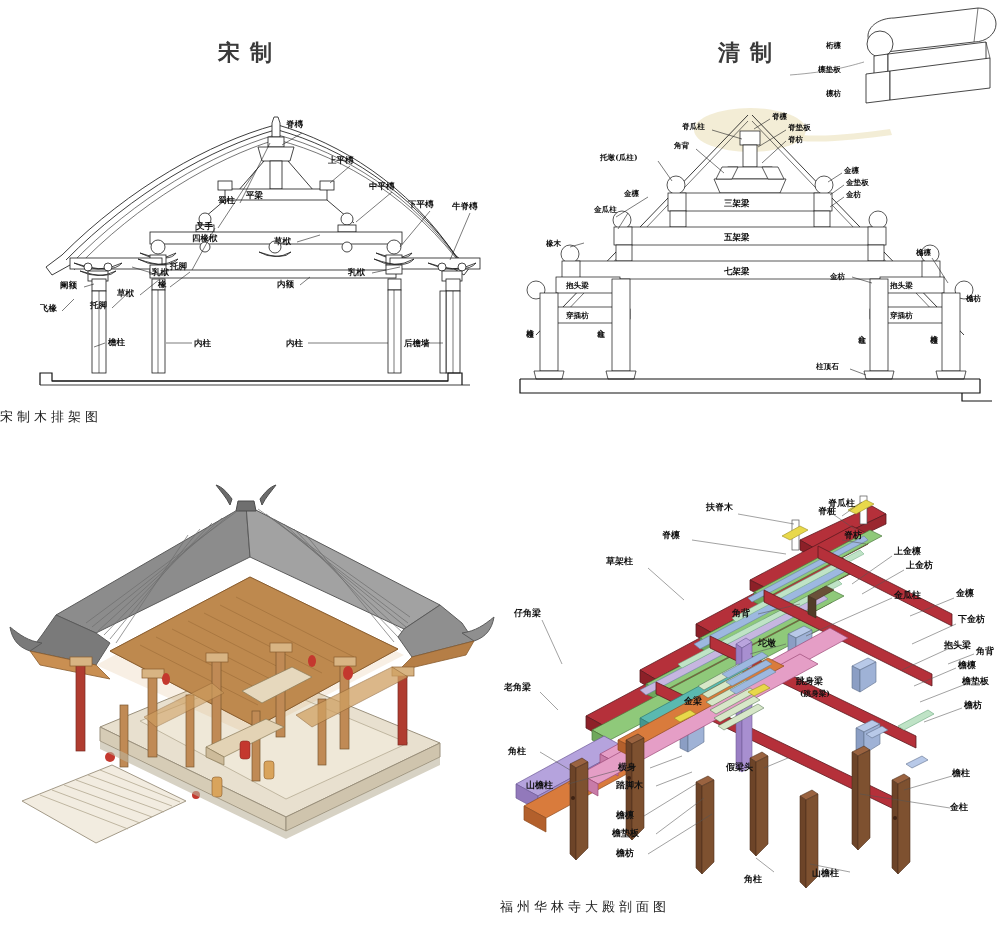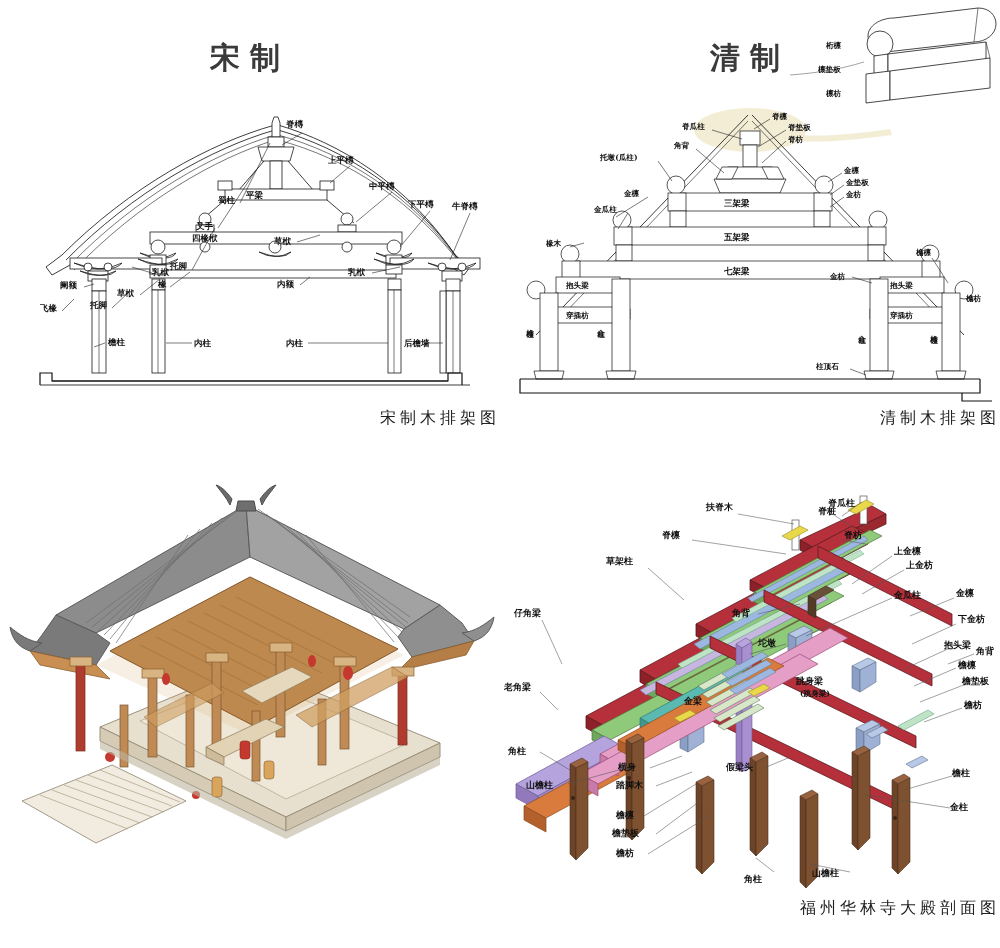--- a/index.html
+++ b/index.html
@@ -1,21 +1,21 @@
 <!DOCTYPE html>
 <html><head>
 <meta charset="utf-8">
 <style>
   html,body{margin:0;padding:0;background:#ffffff;}
   body{width:1000px;height:948px;font-family:"DejaVu Sans","Liberation Sans",sans-serif;color:#1a1a1a;overflow:hidden;position:relative;}
   .page{position:relative;width:1000px;height:948px;background:#fff;}
 
   .panel{position:absolute;}
-  .title{position:absolute;font-family:"DejaVu Serif","Liberation Serif",serif;font-weight:700;font-size:30px;letter-spacing:10px;color:#3a3a3a;text-align:center;}
-  .caption{position:absolute;font-family:Liberation Serif, serif;font-size:16px;letter-spacing:4px;color:#222;text-align:right;white-space:nowrap;}
+  .title{position:absolute;font-family:"DejaVu Serif","Liberation Serif",serif;font-weight:700;font-size:22px;letter-spacing:10px;color:#3a3a3a;text-align:center;}
+  .caption{position:absolute;font-family:Liberation Serif, serif;font-size:13px;letter-spacing:4px;color:#222;text-align:left;white-space:nowrap;}
 
   svg{display:block;}
   .lbl{font-family:"DejaVu Serif","Liberation Serif",serif;font-size:8.5px;fill:#111;font-weight:700;}
   .lbl-s{font-family:"DejaVu Serif","Liberation Serif",serif;font-size:7.6px;fill:#111;font-weight:700;}
   .lbl-3d{font-family:"DejaVu Serif","Liberation Serif",serif;font-size:9px;fill:#111;font-weight:700;}
   .ldr{stroke:#222;stroke-width:.6;fill:none;}
   .ldr-w{stroke:#555;stroke-width:.55;fill:none;}
   .ln{stroke:#1b1b1b;stroke-width:.85;fill:none;}
   .ln-t{stroke:#1b1b1b;stroke-width:.6;fill:none;}
   .fillw{fill:#fff;stroke:#1b1b1b;stroke-width:.8;}
@@ -355,21 +355,20 @@
       <path class="fillw" d="M76 74 L100 71 L100 100 L76 103 Z"></path>
       <path class="fillw" d="M100 71 L200 58 L200 88 L100 100 Z"></path>
       <path class="ln-t" d="M196 42 L 200 58"></path>
       <path class="ln-t" d="M184 42 L 188 8"></path>
 
       <text class="lbl-s" x="36" y="48">桁檩</text>
       <text class="lbl-s" x="28" y="72">檩垫板</text>
       <text class="lbl-s" x="36" y="96">檩枋</text>
     </svg>
 
-    <div class="caption" style="left:0;top:408px;width:500px;">清制木排架图</div>
   </div>
 
   <div class="panel" style="left:0;top:455px;width:500px;height:493px;">
     <svg width="500" height="420" viewBox="0 0 500 420" style="position:absolute;left:0;top:10px">
 
       <polygon points="100,262 250,200 440,278 286,352" fill="#e8e0cf" stroke="#9a907c" stroke-width="1"></polygon>
       <polygon points="100,262 100,276 286,366 286,352" fill="#d6ccb6" stroke="#9a907c" stroke-width="1"></polygon>
       <polygon points="286,352 286,366 440,292 440,278" fill="#cfc4ad" stroke="#9a907c" stroke-width="1"></polygon>
 
       <polygon points="140,256 250,212 408,278 286,334" fill="#efe8d8" stroke="#b5ab93" stroke-width=".8"></polygon>

